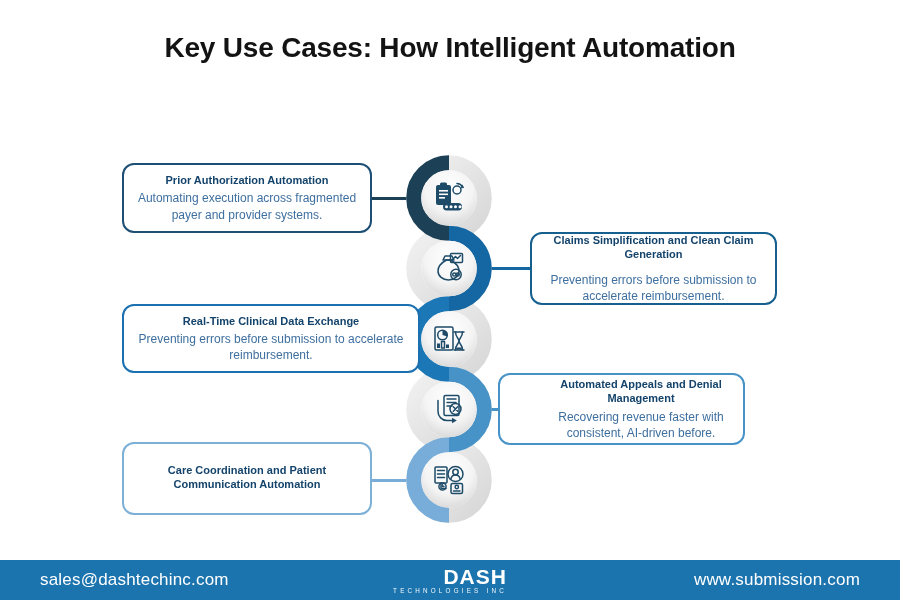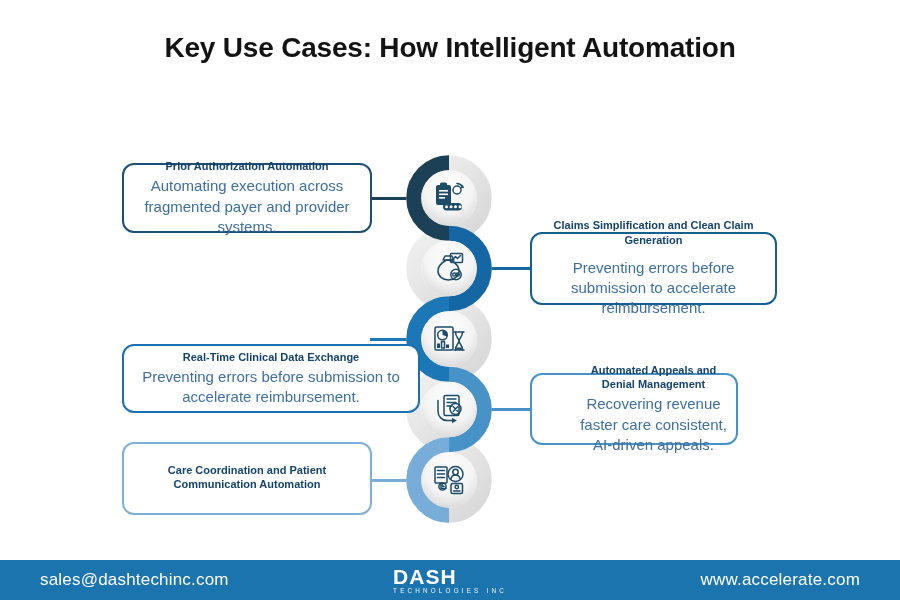--- a/index.html
+++ b/index.html
@@ -11,25 +11,25 @@
          font-weight:800;font-size:28px;line-height:51px;letter-spacing:-0.2px;
          color:var(--title-color,#131313);}
 
   
   .card{position:absolute;box-sizing:border-box;background:#ffffff;
         border:2px solid #1d4e74;border-radius:12px;
         display:flex;flex-direction:column;justify-content:center;
         text-align:center;padding:5px 8px;}
   .card-title{font-size:11px;font-weight:700;color:var(--card-title-color,#14436b);
               line-height:1.3;margin-bottom:3px;}
-  .card-body{font-size:15px;color:var(--card-body-color,#3e6f9f);line-height:1.35;}
+  .card-body{font-size:12px;color:var(--card-body-color,#3e6f9f);line-height:1.35;}
   .card.c0{left:122px;top:163px;width:250px;height:70px;}
   .card.c1{left:530px;top:232px;width:247px;height:73px;gap:8px;}
-  .card.c2{left:122px;top:304px;width:298px;height:69px;margin-top:40px;}
-  .card.c3{left:530px;top:373px;width:208px;height:72px;padding-left:47px;}
+  .card.c2{left:122px;top:304px;width:298px;height:69px;}
+  .card.c3{left:498px;top:373px;width:247px;height:72px;padding-left:47px;}
   .card.c4{left:122px;top:442px;width:250px;height:73px;}
 
   
   .connector{position:absolute;height:2.5px;}
   .connector.k0{left:370px;top:197px;width:38px;}
   .connector.k1{left:490px;top:267px;width:42px;}
   .connector.k2{left:370px;top:338px;width:38px;}
   .connector.k3{left:490px;top:408px;width:42px;}
   .connector.k4{left:370px;top:479px;width:38px;}
 
@@ -39,21 +39,21 @@
   .fN{fill:var(--icon-color,#1e4b68);stroke:none;}
   .fW{fill:#ffffff;stroke:none;}
 
   
   .footer{position:absolute;left:0;bottom:0;width:100%;height:40px;
           background:#1b74ae;display:flex;align-items:center;
           justify-content:space-between;padding:0 40px;box-sizing:border-box;}
   .footer a{color:var(--footer-text-color,#ffffff);text-decoration:none;
             font-size:17px;letter-spacing:0.2px;}
   .footer-logo{position:absolute;left:50%;top:50%;transform:translate(-50%,-50%);
-               text-align:left;color:var(--footer-text-color,#ffffff);}
+               text-align:right;color:var(--footer-text-color,#ffffff);}
   .logo-word{font-size:21px;font-weight:800;line-height:19px;letter-spacing:1px;}
   .logo-sub{font-size:6.3px;letter-spacing:3.2px;margin-top:1px;opacity:0.95;}
 </style>
 </head>
 <body>
 
 <div class="page">
 
   <div class="title">
     <div>Key Use Cases: How Intelligent Automation</div>
@@ -172,28 +172,28 @@
   <div class="card c1" style="border-color: rgb(21, 96, 143);">
     <div class="card-title">Claims Simplification and Clean Claim Generation</div>
     <div class="card-body">Preventing errors before submission to accelerate reimbursement.</div>
   </div>
   <div class="card c2" style="border-color: rgb(26, 112, 176);">
     <div class="card-title">Real-Time Clinical Data Exchange</div>
     <div class="card-body">Preventing errors before submission to accelerate reimbursement.</div>
   </div>
   <div class="card c3" style="border-color: rgb(71, 147, 200);">
     <div class="card-title">Automated Appeals and Denial Management</div>
-    <div class="card-body">Recovering revenue faster care consistent, AI-driven appeals.</div>
+    <div class="card-body">Recovering revenue faster with consistent, AI-driven before.</div>
   </div>
   <div class="card c4" style="border-color: rgb(124, 176, 214);">
     <div class="card-title">Care Coordination and Patient Communication Automation</div>
   </div>
 
   <div class="footer" style="background-color: rgb(27, 116, 174);">
     <a href="#">sales@dashtechinc.com</a>
     <div class="footer-logo">
       <div class="logo-word">DASH</div>
       <div class="logo-sub">TECHNOLOGIES INC</div>
     </div>
-    <a href="#">www.accelerate.com</a>
+    <a href="#">www.submission.com</a>
   </div>
 
 </div>
 
 </body></html>

